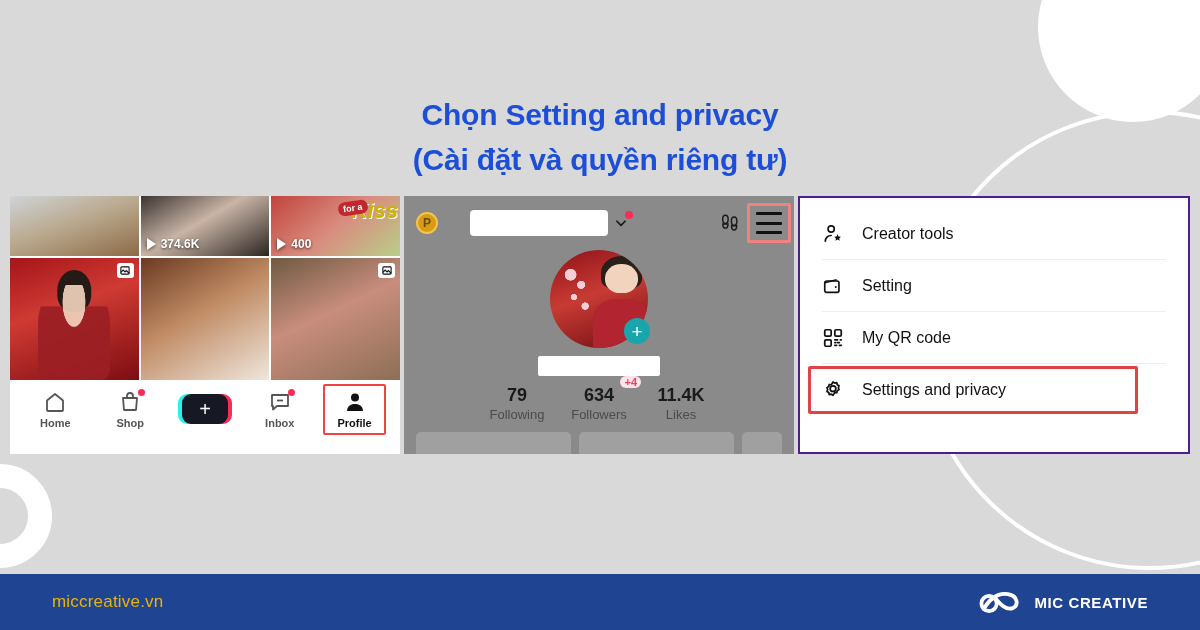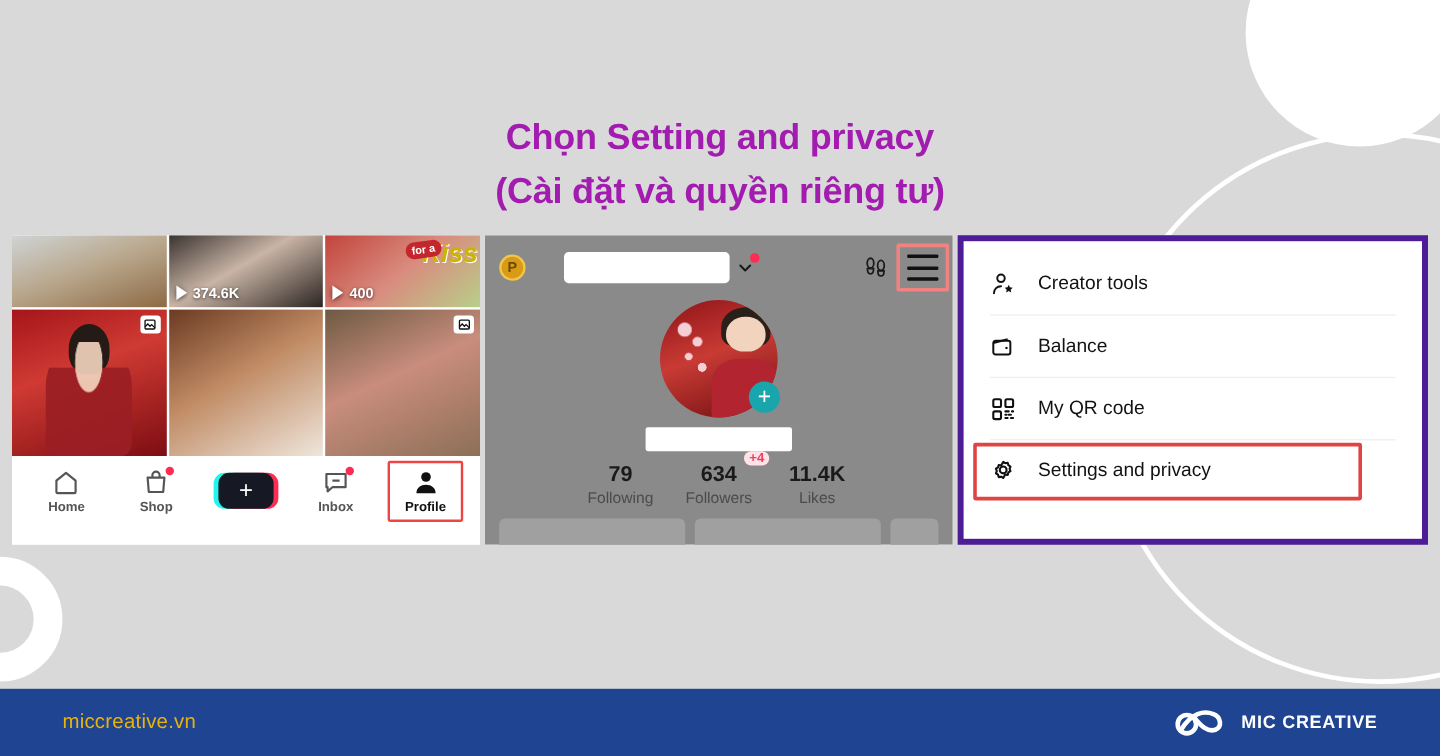--- a/index.html
+++ b/index.html
@@ -34,21 +34,21 @@
     width: 460px; height: 460px;
     border-radius: 50%;
     border: 4px solid #ffffff;
   }
 
   
   .headline {
     position: absolute;
     top: 92px; left: 0; right: 0;
     text-align: center;
-    color: #a21caf;
+    color: #1d4ed8;
     font-size: 30px;
     font-weight: bold;
     line-height: 45px;
     letter-spacing: -0.2px;
     z-index: 3;
   }
 
   
   .panels {
     position: absolute;
@@ -58,21 +58,21 @@
     gap: 4px;
     z-index: 4;
   }
   .panel {
     background: #ffffff;
     position: relative;
     overflow: hidden;
   }
   .panel-left   { width: 390px; }
   .panel-mid    { width: 390px; }
-  .panel-right  { width: 392px; border: 5px solid #4c1d95; }
+  .panel-right  { width: 392px; border: 2px solid #4c1d95; }
 
   
   .vid-grid {
     display: grid;
     grid-template-columns: repeat(3, 1fr);
     grid-template-rows: 60px 122px;
     gap: 2px;
     height: 184px;
   }
   .vcell { position: relative; overflow: hidden; }
@@ -631,21 +631,21 @@
       </div>
 
       <div class="menu-row">
         <span class="menu-ico">
           <svg viewBox="0 0 24 24" fill="none" stroke="#111" stroke-width="1.8" stroke-linejoin="round">
             <path d="M3 8.5A2 2 0 0 1 5 6.5h11.5a2 2 0 0 1 2 2V17a2 2 0 0 1-2 2H5a2 2 0 0 1-2-2z"></path>
             <path d="M3 8.5L16 5.2"></path>
             <circle cx="15" cy="13" r="1.1" fill="#111" stroke="none"></circle>
           </svg>
         </span>
-        <span class="menu-lbl">Balance</span>
+        <span class="menu-lbl">Setting</span>
       </div>
 
       <div class="menu-row">
         <span class="menu-ico">
           <svg viewBox="0 0 24 24" fill="none" stroke="#111" stroke-width="1.9">
             <rect x="3" y="3" width="7" height="7" rx="1.4"></rect>
             <rect x="14" y="3" width="7" height="7" rx="1.4"></rect>
             <rect x="3" y="14" width="7" height="7" rx="1.4"></rect>
             <path d="M14 14h3M20 14h1M14 17h1M17 17h2M14 20h2M19 20h2" stroke-linecap="round"></path>
           </svg>

